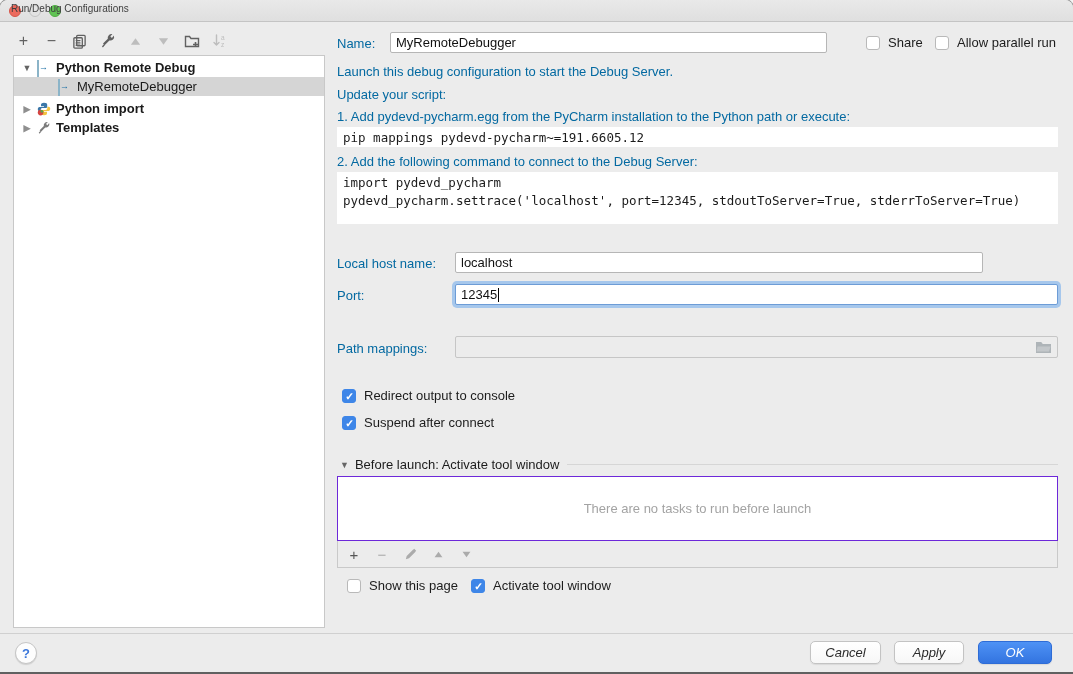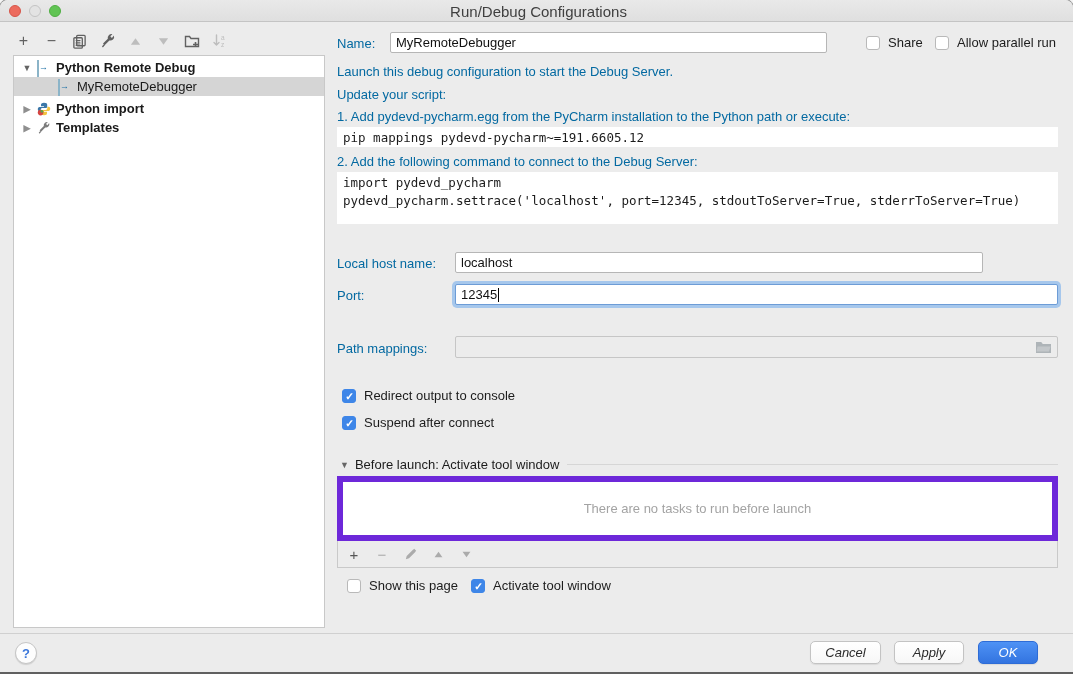--- a/index.html
+++ b/index.html
@@ -11,22 +11,22 @@
   
   .titlebar{
     position:absolute; top:0; left:0; right:0; height:22px;
     background:linear-gradient(#E9E9E9,#DFDFDF); border-bottom:1px solid #C4C4C4;
   }
   .traffic{ position:absolute; top:5px; left:9px; display:flex; gap:8px; }
   .light{ width:12px; height:12px; border-radius:50%; }
   .light.red{ background:#EC6B5E; border:1px solid #D65549; }
   .light.min{ background:#E3E3E3; border:1px solid #C3C3C3; }
   .light.green{ background:#61C454; border:1px solid #4FAE43; }
-  .title{ position:absolute; top:3px; left:4px; right:0; text-align:center;
-    font-size:15px; color:#3F3F3F; }
+  .title{ position:absolute; top:3px; left:11px; right:0; text-align:left;
+    font-size:10px; color:#3F3F3F; }
   
   .left-toolbar{ position:absolute; top:31px; left:15px; display:flex; gap:11px; align-items:center; height:20px;}
   .tb-icon{ width:17px; height:17px; display:flex; align-items:center; justify-content:center;
     font-size:16px; color:#616161; }
   .tb-icon.disabled{ color:#BDBDBD; }
   .tb-icon svg{ display:block; }
   
   .tree-panel{
     position:absolute; left:13px; top:55px; width:312px; height:573px;
     background:#FFFFFF; border:1px solid #C8C8C8;
@@ -62,21 +62,21 @@
   .cb{ width:14px; height:14px; border-radius:3px; background:#fff; border:1px solid #B9B9B9;
     position:relative; flex:0 0 14px; }
   .cb.checked{ background:#3E86E8; border-color:#3E86E8; }
   .cb.checked::after{ content:"\2713"; position:absolute; left:2.2px; top:0.4px; color:#fff; font-size:10.5px; font-weight:bold; }
   .cb-row{ position:absolute; display:flex; align-items:center; gap:8px; font-size:13px; color:#1C1C1C; }
   
   .bl-header{ position:absolute; left:340px; right:15px; display:flex; align-items:center; font-size:13px; color:#1C1C1C;}
   .bl-tri{ font-size:9px; color:#666; margin-right:6px; }
   .bl-line{ flex:1; height:1px; background:#D6D6D6; margin-left:8px; }
   .tasks-box{
-    position:absolute; left:337px; width:721px; height:65px; background:#fff; border:6px solid #6d28d9;
+    position:absolute; left:337px; width:721px; height:65px; background:#fff; border:1px solid #6d28d9;
     display:flex; align-items:center; justify-content:center;
   }
   .tasks-empty{ color:#A3A3A3; font-size:13px; }
   .tasks-toolbar{
     position:absolute; left:337px; width:721px; height:27px; background:#ECECEC;
     border:1px solid #C9C9C9; border-top:none; display:flex; align-items:center; gap:12px; padding-left:8px;
   }
   .tt-icon{ width:16px; height:16px; display:flex; align-items:center; justify-content:center; font-size:15px; color:#555; }
   .tt-icon.disabled{ color:#ABABAB; }
   
@@ -272,18 +272,18 @@
   <div class="footer">
     <div class="help-btn">
         <span>?</span>
       </div>
     <div class="btn" style="left:810px; width:71px;">
         <span>Cancel</span>
       </div>
     <div class="btn" style="left:894px; width:70px;">
         <span>Apply</span>
       </div>
-    <div class="btn primary" style="left:978px; width:60px;">
+    <div class="btn primary" style="left:978px; width:74px;">
         <span>OK</span>
       </div>
   </div>
 
 </div>
 
 </body></html>

